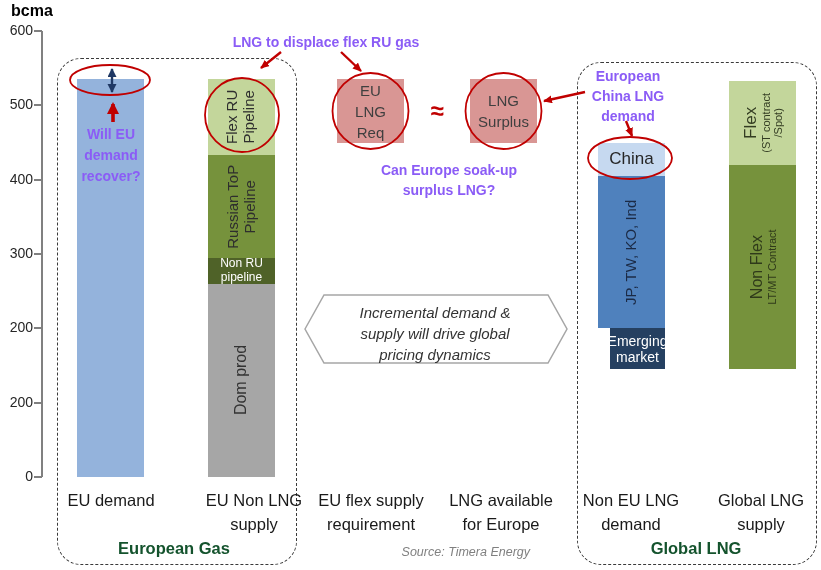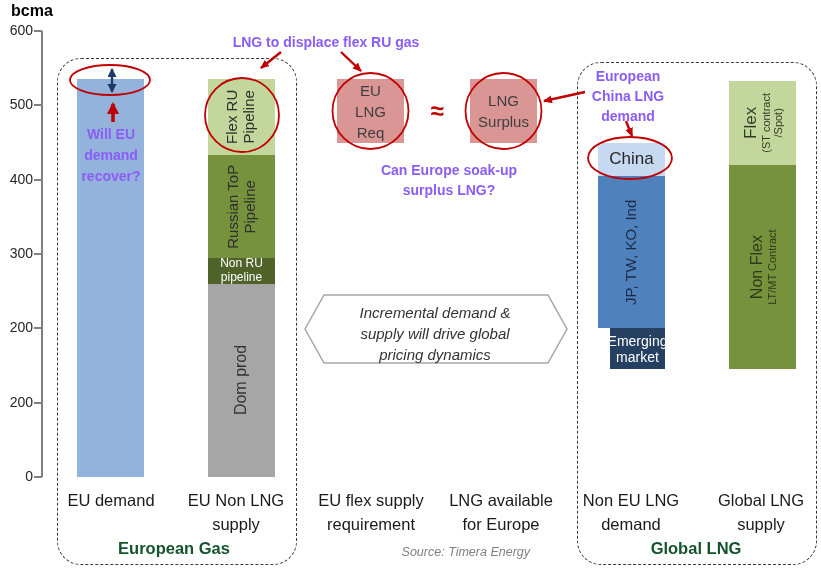--- a/index.html
+++ b/index.html
@@ -172,21 +172,21 @@
 surplus LNG?</div>
   <div class="red-note" id="note-uncertain">European
 China LNG
 demand</div>
   <div class="abs" id="hex-text">Incremental demand &amp;
 supply will drive global
 pricing dynamics</div>
 
   <div id="cats">
       <div class="cat" style="left: 41px;">EU demand</div>
-      <div class="cat" style="left: 166px; text-align: center;">EU Non LNG
+      <div class="cat" style="left: 184px; text-align: center;">EU Non LNG
 supply</div>
       <div class="cat" style="left: 301px;">EU flex supply
 requirement</div>
       <div class="cat" style="left: 431px;">LNG available
 for Europe</div>
       <div class="cat" style="left: 561px;">Non EU LNG
 demand</div>
       <div class="cat" style="left: 691px;">Global LNG
 supply</div>
     </div>

